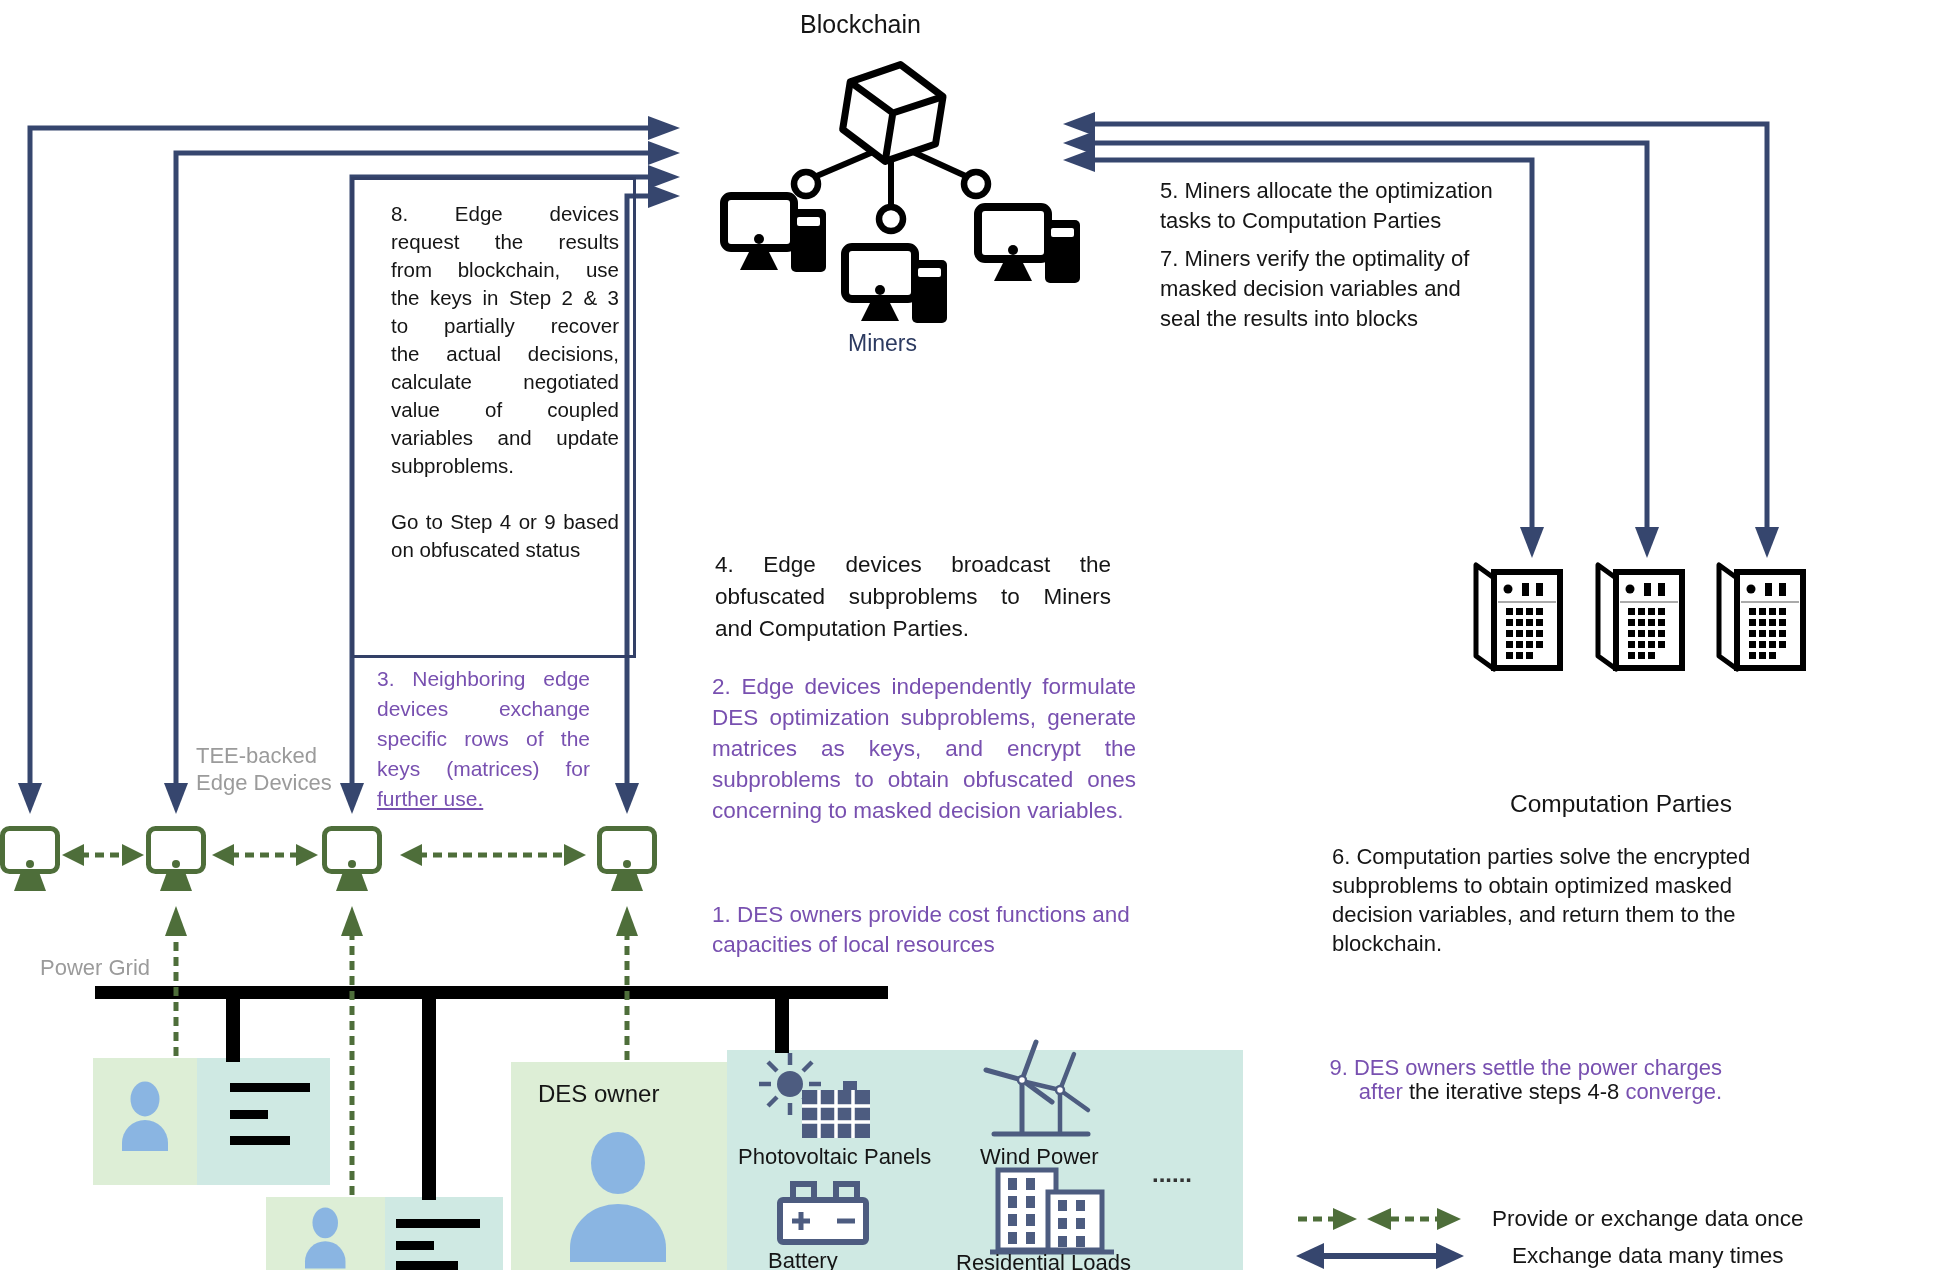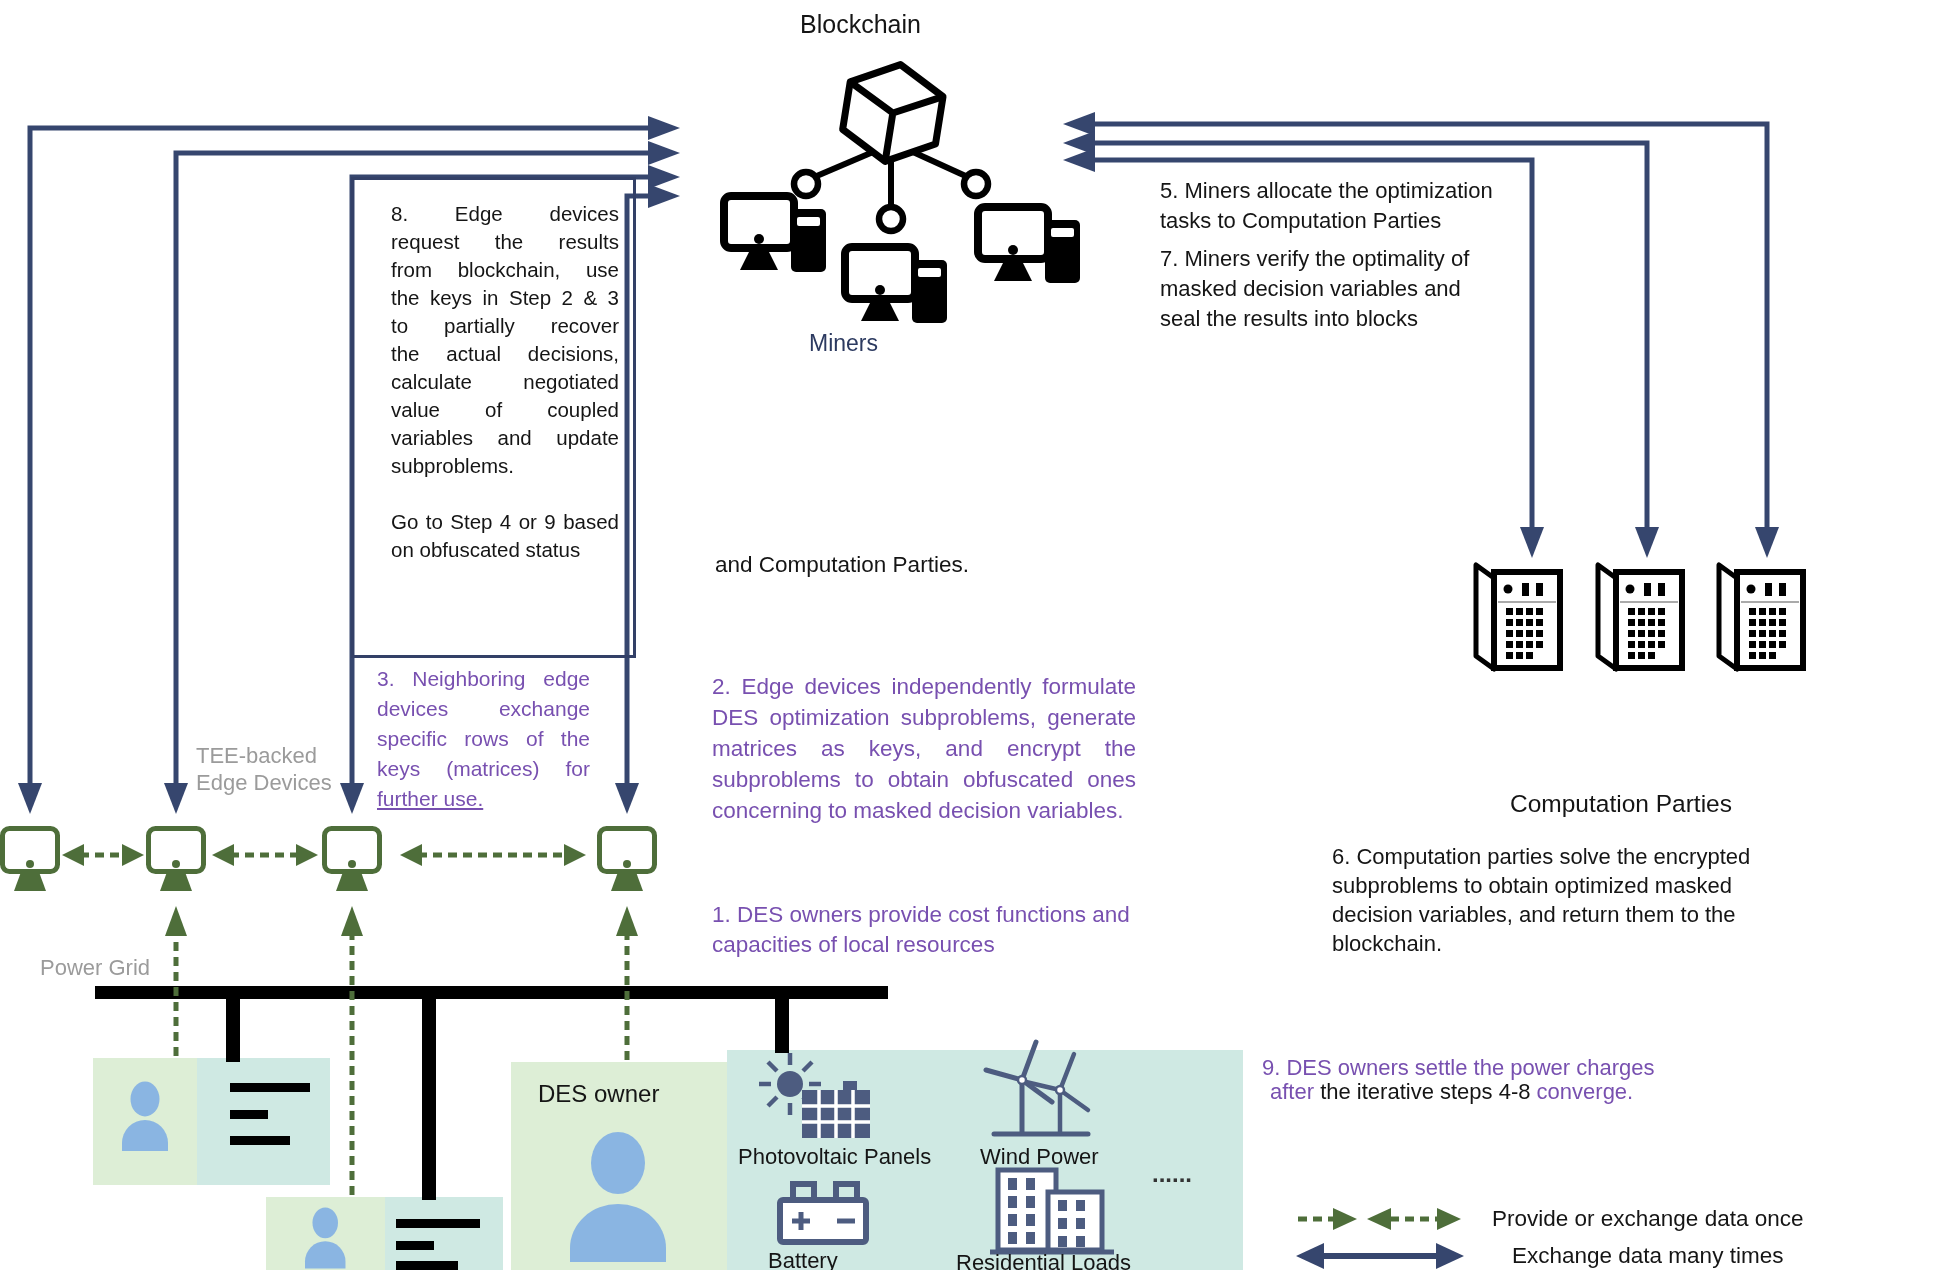--- a/index.html
+++ b/index.html
@@ -259,21 +259,21 @@
       <polygon class="hd-g" points="1461,1219 1437,1208 1437,1230"></polygon>
     </g>
     <g>
       <line x1="1310" y1="1256" x2="1450" y2="1256" stroke="var(--blue)" stroke-width="6"></line>
       <polygon class="hd-b" points="1296,1256 1324,1243 1324,1269"></polygon>
       <polygon class="hd-b" points="1464,1256 1436,1243 1436,1269"></polygon>
     </g>
   </svg>
 
   <div class="t txt ctr" style="left:800px;top:8px;width:190px;font-size:25px;">Blockchain</div>
-  <div class="t txt ctr" style="left:809px;top:328px;width:80px;font-size:23px;color:var(--minersInk);">Miners</div>
+  <div class="t txt ctr" style="left:848px;top:328px;width:80px;font-size:23px;color:var(--minersInk);">Miners</div>
 
   <div class="box txt step8" style="left:351px;top:177px;">
     <p class="just">8. Edge devices
 request the results
 from blockchain, use
 the keys in Step 2 &amp; 3
 to partially recover
 the actual decisions,
 calculate negotiated
 value of coupled
@@ -286,20 +286,22 @@
 
   <div class="t txt" style="left:1160px;top:176px;width:362px;font-size:22px;line-height:30px;">
     <p class="pre" style="margin:0 0 8px 0;">5. Miners allocate the optimization
 tasks to Computation Parties</p>
     <p class="pre" style="margin:0;">7. Miners verify the optimality of
 masked decision variables and
 seal the results into blocks</p>
   </div>
 
   <div class="t txt" style="left:715px;top:549px;width:396px;font-size:22.5px;line-height:32px;">
+    <span class="just" style="display:block;">4. Edge devices broadcast the
+obfuscated subproblems to Miners</span>
     <span style="display:block;">and Computation Parties.</span>
   </div>
 
   <div class="t txt purple" style="left:712px;top:671px;width:424px;font-size:22.5px;line-height:31px;">
     <span class="just" style="display:block;">2. Edge devices independently formulate
 DES optimization subproblems, generate
 matrices as keys, and encrypt the
 subproblems to obtain obfuscated ones</span>
     <span style="display:block;">concerning to masked decision variables.</span>
   </div>
@@ -322,21 +324,21 @@
 
   <div class="t txt ctr" style="left:538px;top:1078px;width:162px;font-size:24px;">DES owner</div>
 
   <div class="t txt ctr" style="left:1510px;top:788px;width:262px;font-size:24.5px;">Computation Parties</div>
 
   <div class="t txt pre" style="left:1332px;top:842px;width:490px;font-size:22px;line-height:29px;">6. Computation parties solve the encrypted
 subproblems to obtain optimized masked
 decision variables, and return them to the
 blockchain.</div>
 
-  <div class="t txt" style="left:1262px;top:1056px;width:460px;font-size:22px;line-height:24px;">
+  <div class="t txt" style="left:1262px;top:1056px;width:460px;font-size:22px;line-height:24px;text-align:right;">
     <div class="purple">9. DES owners settle the power charges</div>
     <div style="padding-left:8px;">
       <span class="purple">after </span><span>the iterative steps 4-8</span><span class="purple"> converge.</span>
     </div>
   </div>
 
   <div class="t txt ctr" style="left:738px;top:1142px;width:210px;font-size:22px;">Photovoltaic Panels</div>
   <div class="t txt ctr" style="left:980px;top:1142px;width:140px;font-size:22px;">Wind Power</div>
   <div class="t txt ctr" style="left:768px;top:1246px;width:110px;font-size:22px;">Battery</div>
   <div class="t txt ctr" style="left:956px;top:1248px;width:196px;font-size:22px;">Residential Loads</div>

